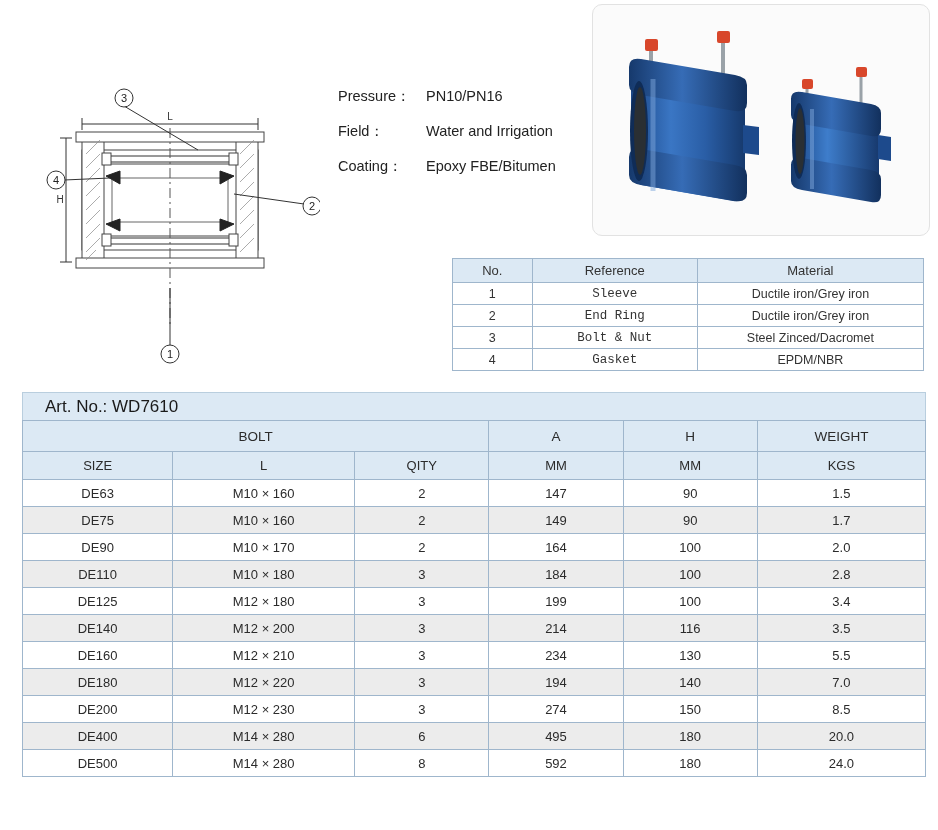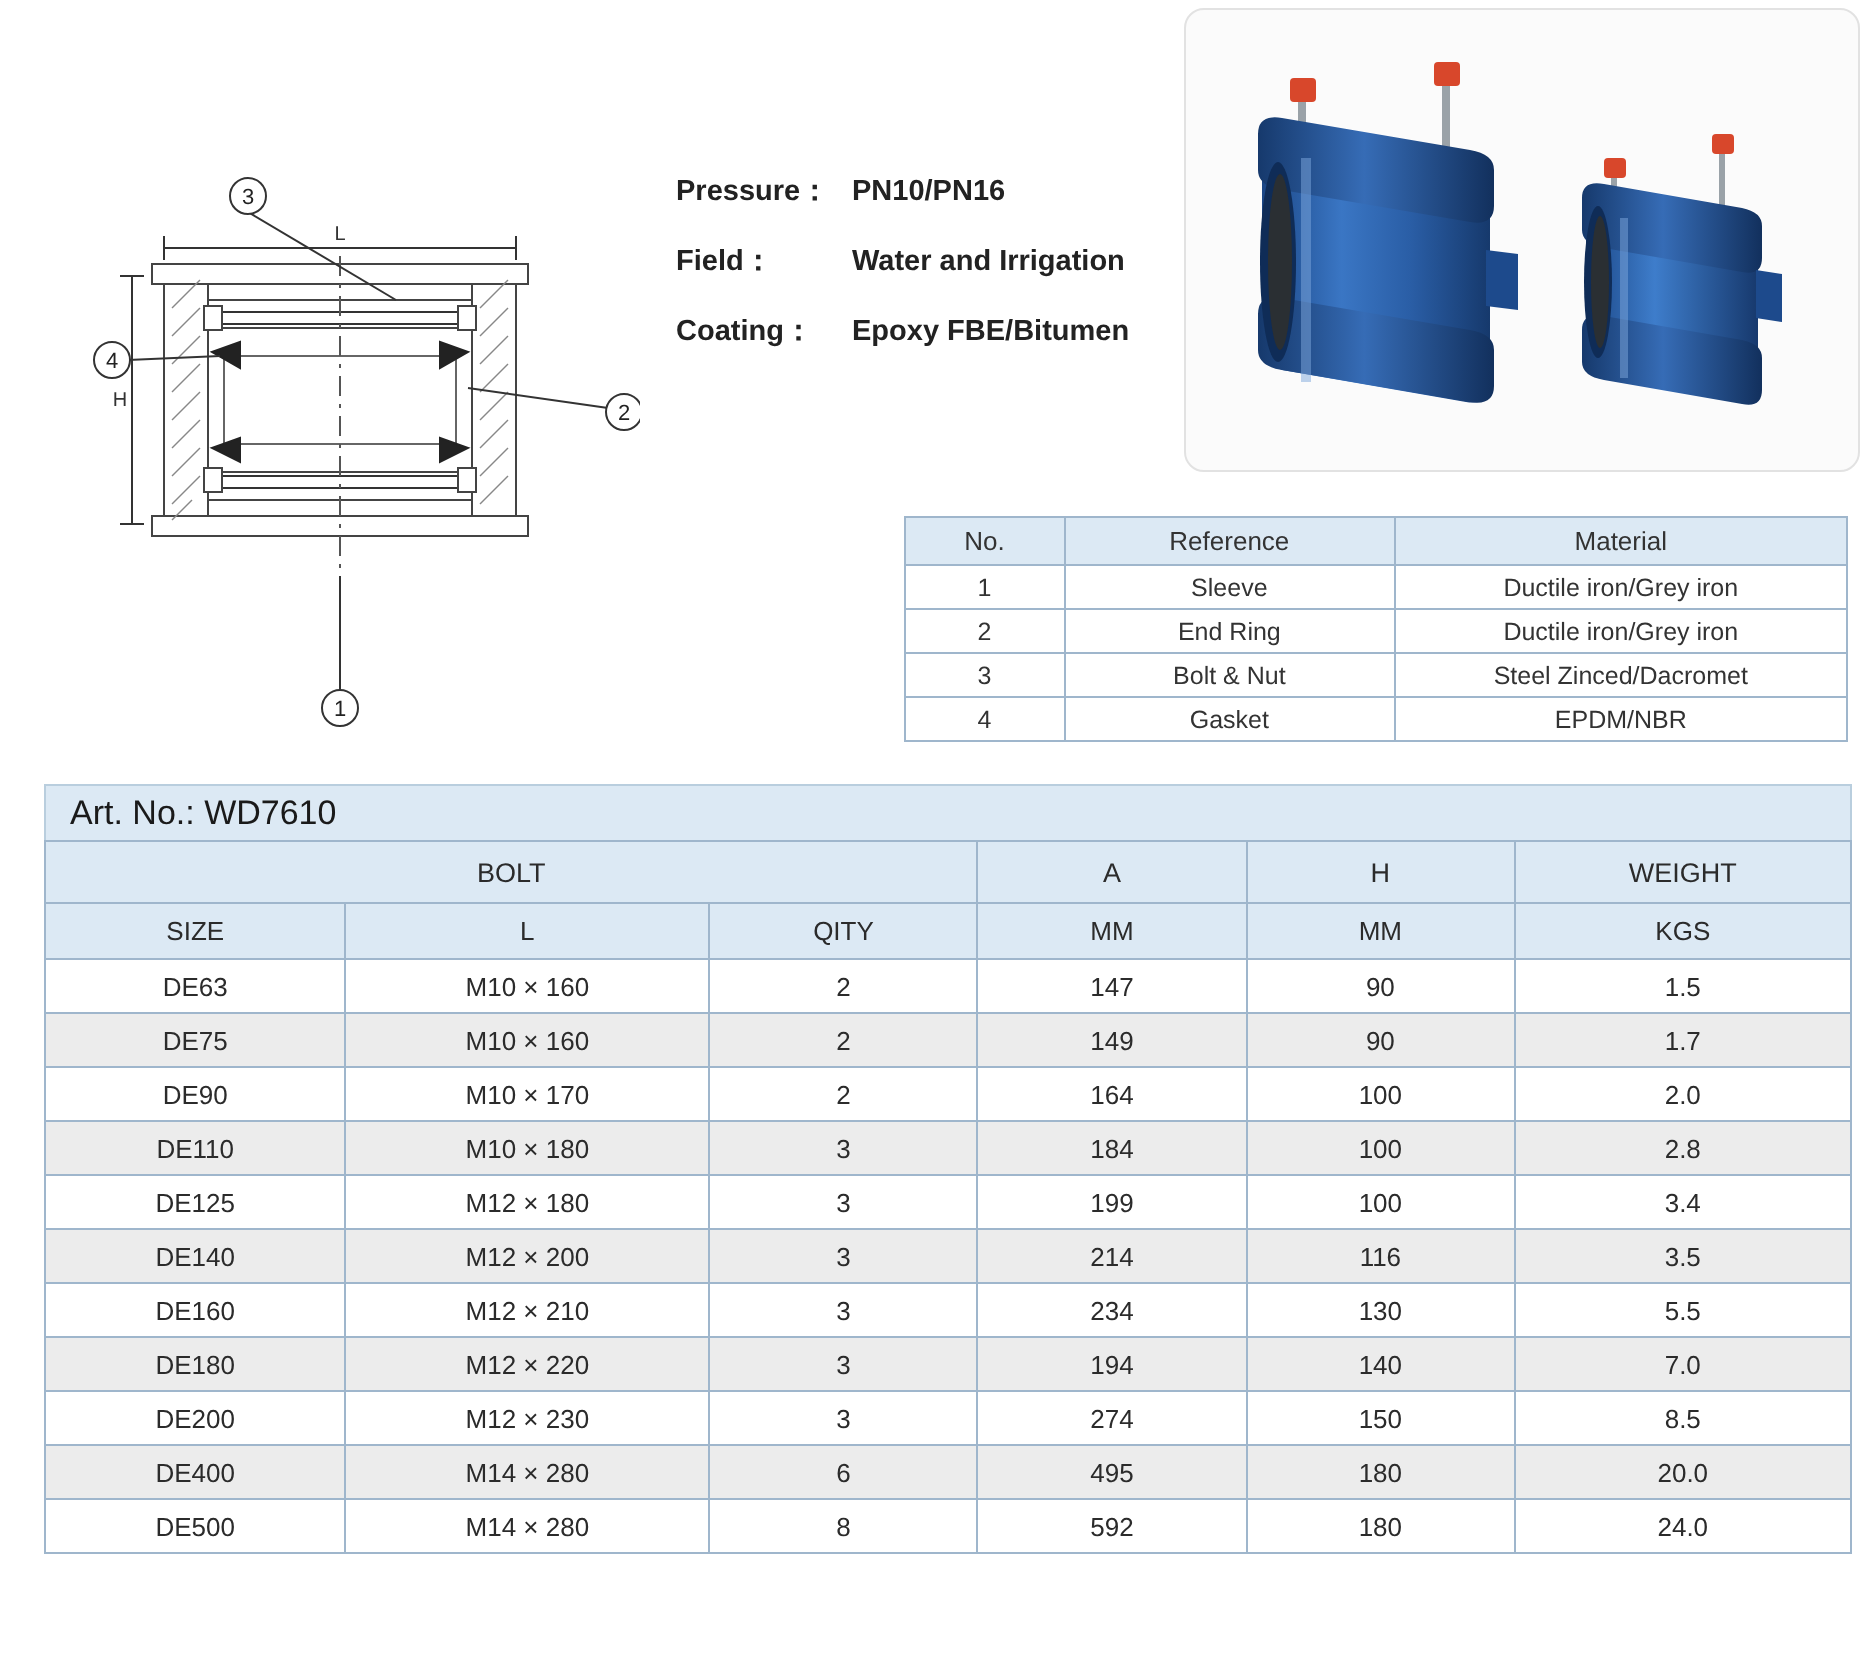--- a/index.html
+++ b/index.html
@@ -34,21 +34,20 @@
   .drawing svg { display: block; }
 
   
   .specs {
     position: absolute;
     left: 338px;
     top: 88px;
     width: 250px;
     font-size: 14.5px;
     color: #222;
-    font-weight: bold;
   }
   .spec-row {
     display: flex;
     margin-bottom: 19px;
     line-height: 16px;
   }
   .spec-label {
     width: 88px;
     flex: 0 0 88px;
   }
@@ -84,37 +83,37 @@
     padding: 0 19px;
     font-weight: normal;
     color: #333;
   }
   .ref-table thead th {
     background: #dce9f4;
     height: 23px;
     font-size: 13px;
   }
   .ref-table td.c0 { width: 54px; }
-  .ref-table td.c1 { width: 170px; }
+  .ref-table td.c1 { width: 170px; font-family: Liberation Mono, monospace; }
   .ref-table td.c2 { width: 248px; }
 
   
   .art-no {
     position: absolute;
     left: 22px;
     top: 392px;
     width: 904px;
     height: 28px;
     background: #dce9f4;
     border: 1px solid #b9cede;
     border-bottom: none;
     box-sizing: border-box;
     display: flex;
     align-items: center;
-    padding-left: 12px;
+    padding-left: 22px;
     font-size: 17px;
     color: #1a1a1a;
   }
 
   
   .main-table {
     position: absolute;
     left: 22px;
     top: 420px;
     width: 904px;

